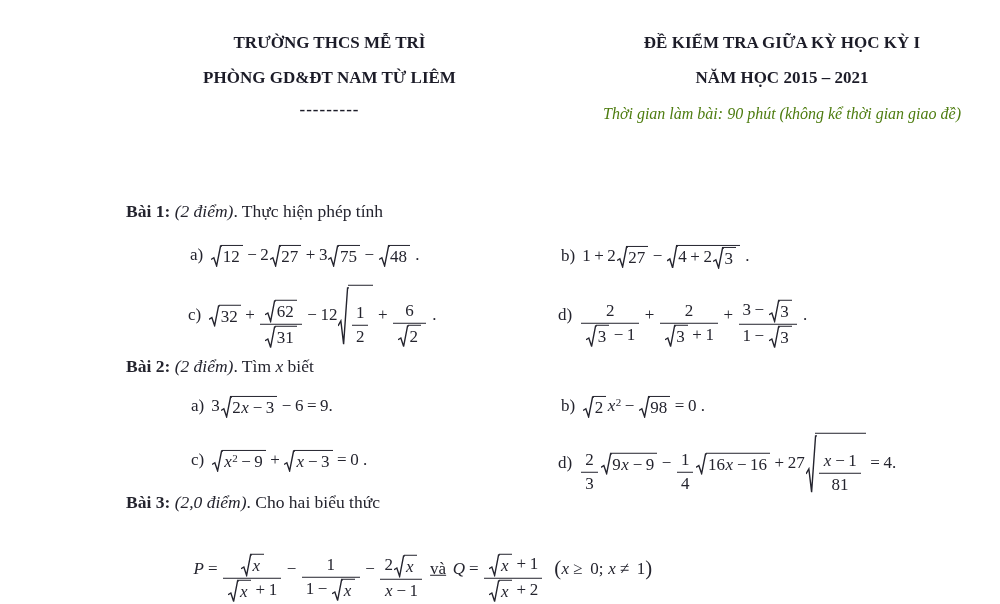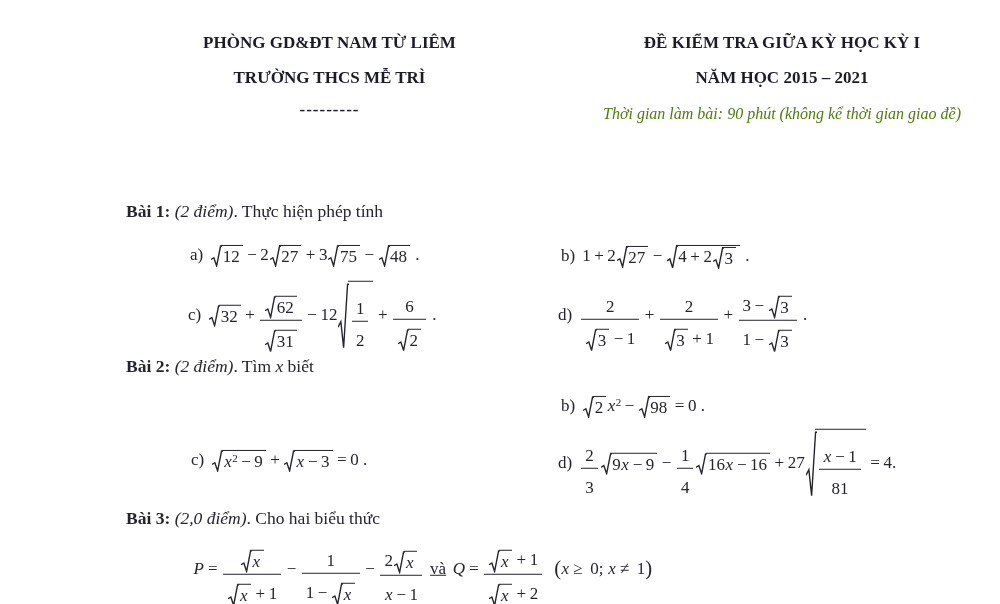--- a/index.html
+++ b/index.html
@@ -26,37 +26,37 @@
 
   
   .sq{display:inline-flex;align-items:stretch;vertical-align:middle;margin:0 1px;}
   .sg{width:11px;flex:0 0 11px;display:block;}
   .sg svg{display:block;width:100%;height:100%;}
   .sb{display:inline-block;border-top:1.4px solid currentColor;padding:1px 3px 0 2px;margin-left:-1.5px;}
 
   
   .fr{display:inline-flex;flex-direction:column;vertical-align:middle;text-align:center;margin:0 2px;line-height:1.22;}
   .fn{display:block;padding:16px 4px 1px;font-family:Liberation Serif, serif;}
-  .fd{display:block;border-top:1.4px solid currentColor;padding:9px 4px 0;}
+  .fd{display:block;border-top:1.4px solid currentColor;padding:1px 4px 0;}
 
   .op{margin:0 3.5px;}
   sup{font-size:11px;line-height:0;vertical-align:5px;}
   i{font-style:italic;padding:0 0.5px;}
   .mt{font-style:normal;margin:0 6px;text-decoration:underline;}
   .pr{font-size:1.22em;line-height:1;vertical-align:-1px;}
   .cond{margin-left:10px;}
 </style>
 </head>
 <body>
 
 <div class="page">
 
   <div class="hdr hdr-left">
+    <div>TRƯỜNG THCS MỄ TRÌ</div>
     <div>PHÒNG GD&amp;ĐT NAM TỪ LIÊM</div>
-    <div>TRƯỜNG THCS MỄ TRÌ</div>
     <div class="dashes">---------</div>
   </div>
 
   <div class="hdr hdr-right">
     <div>ĐỀ KIỂM TRA GIỮA KỲ HỌC KỲ I</div>
     <div>NĂM HỌC 2015 – 2021</div>
     <div class="time-line">Thời gian làm bài: 90 phút (không kể thời gian giao đề)</div>
   </div>
 
   <div class="ptitle" style="left:126px;top:201px;text-align:center;">
@@ -202,20 +202,30 @@
                 </svg>
               </span>
               <span class="sb">3</span>
             </span></span>
         </span> .</span>
   </div>
 
   <div class="ptitle" style="left:126px;top:356px;">
     <span class="plabel">Bài 2:</span>
     <span class="ppoints">(2 điểm)</span><span>. Tìm </span><span class="pvar">x</span><span> biết</span>
+  </div>
+  <div class="mrow" style="left:191px;top:407px;">
+    <span class="ilabel">a)</span><span class="math">3<span class="sq">
+          <span class="sg">
+            <svg viewBox="0 0 10 20" preserveAspectRatio="none">
+              <path d="M0 13.2 L2.6 11.6 L5.1 19 L8.7 1 L10 1" fill="none" stroke="currentColor" stroke-width="1.4" vector-effect="non-scaling-stroke"></path>
+            </svg>
+          </span>
+          <span class="sb">2<i>x</i><span class="op">−</span>3</span>
+        </span><span class="op">−</span>6<span class="op">=</span>9.</span>
   </div>
   <div class="mrow" style="left:561px;top:407px;">
     <span class="ilabel">b)</span><span class="math"><span class="sq">
           <span class="sg">
             <svg viewBox="0 0 10 20" preserveAspectRatio="none">
               <path d="M0 13.2 L2.6 11.6 L5.1 19 L8.7 1 L10 1" fill="none" stroke="currentColor" stroke-width="1.4" vector-effect="non-scaling-stroke"></path>
             </svg>
           </span>
           <span class="sb">2</span>
         </span><i>x</i><sup>2</sup><span class="op">−</span><span class="sq">
@@ -271,21 +281,21 @@
               <path d="M0 13.2 L2.6 11.6 L5.1 19 L8.7 1 L10 1" fill="none" stroke="currentColor" stroke-width="1.4" vector-effect="non-scaling-stroke"></path>
             </svg>
           </span>
           <span class="sb"><span class="fr">
               <span class="fn"><i>x</i><span class="op">−</span>1</span>
               <span class="fd">81</span>
             </span></span>
         </span><span class="op">=</span>4.</span>
   </div>
 
-  <div class="ptitle" style="left:126px;top:508px;">
+  <div class="ptitle" style="left:126px;top:492px;">
     <span class="plabel">Bài 3:</span>
     <span class="ppoints">(2,0 điểm)</span><span>. Cho hai biểu thức</span>
   </div>
   <div class="mrow" style="left:193px;top:570px;">
     <span class="math"><i>P</i><span class="op">=</span><span class="fr">
           <span class="fn"><span class="sq">
               <span class="sg">
                 <svg viewBox="0 0 10 20" preserveAspectRatio="none">
                   <path d="M0 13.2 L2.6 11.6 L5.1 19 L8.7 1 L10 1" fill="none" stroke="currentColor" stroke-width="1.4" vector-effect="non-scaling-stroke"></path>
                 </svg>

